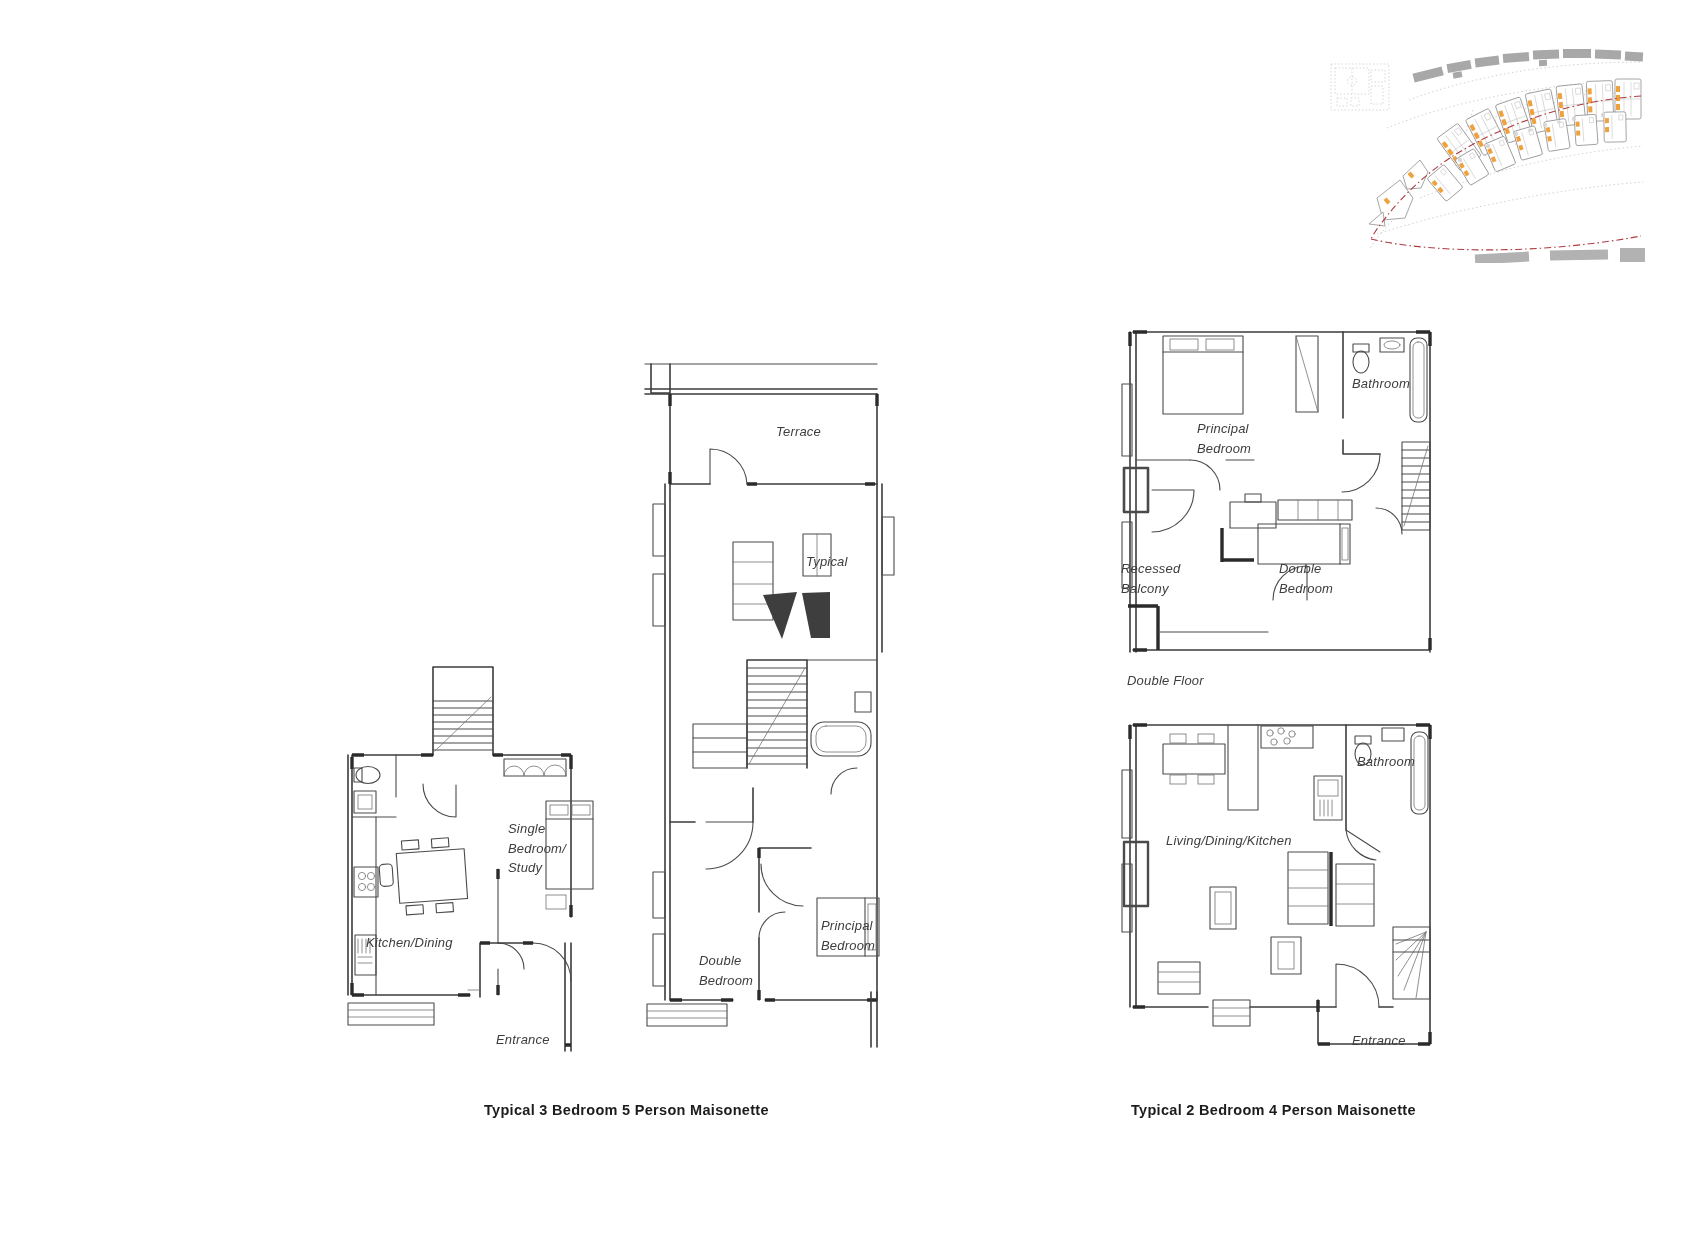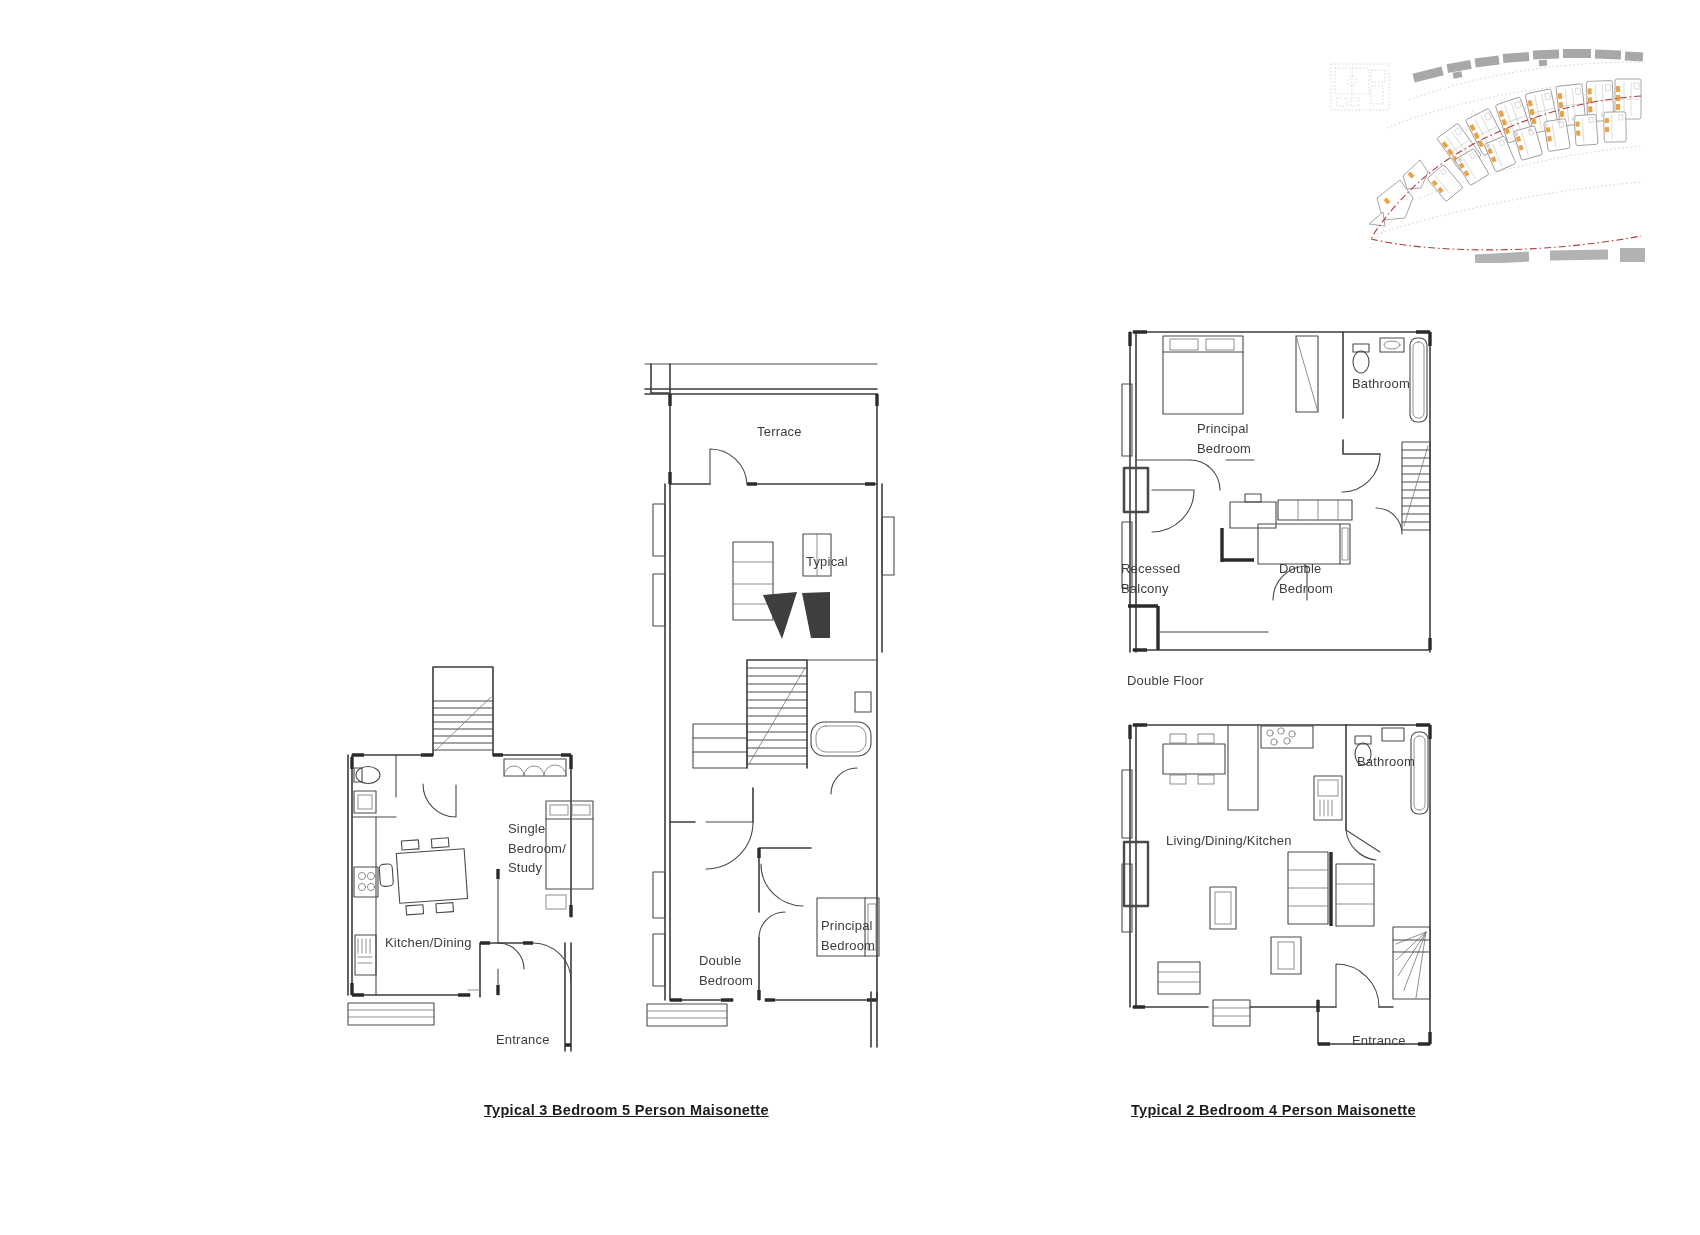--- a/index.html
+++ b/index.html
@@ -1,21 +1,21 @@
 <!DOCTYPE html>
 <html><head>
 <meta charset="utf-8">
 <style>
   html,body{margin:0;padding:0;background:#ffffff;}
   .sheet{position:relative;width:1700px;height:1235px;background:#ffffff;overflow:hidden;
          font-family:"Liberation Sans",sans-serif;}
   .plan{position:absolute;}
-  .lbl{position:absolute;font-size:13px;line-height:1.5;color:#3d3d3d;
+  .lbl{position:absolute;font-style:italic;font-size:13px;line-height:1.5;color:#3d3d3d;
        white-space:pre-line;letter-spacing:.2px;}
-  .caption{position:absolute;font-size:14.5px;font-weight:600;color:#1c1c1c;letter-spacing:.3px;text-decoration:underline;}
+  .caption{position:absolute;font-size:14.5px;font-weight:600;color:#1c1c1c;letter-spacing:.3px;}
   
   .sk{stroke:#4a4a4a;stroke-width:1.1;fill:none;stroke-linecap:round;stroke-linejoin:round;}
   .sk2{stroke:#3c3c3c;stroke-width:1.6;fill:none;stroke-linecap:round;stroke-linejoin:round;}
   .thin{stroke:#737373;stroke-width:.8;fill:none;stroke-linecap:round;}
   .bold{stroke:#2b2b2b;stroke-width:3.4;fill:none;stroke-linecap:butt;}
   .fillDark{fill:#3e3e3e;stroke:none;}
   
   .mapdot{stroke:#bdbdbd;stroke-width:.7;fill:none;stroke-dasharray:1.5 2.6;}
   .court{stroke:#c6c6c6;stroke-width:.7;fill:none;stroke-dasharray:1.5 2;}
   .blk{fill:#ffffff;stroke:#8f8f8f;stroke-width:.8;}
@@ -387,27 +387,27 @@
     <g>
       <path class="sk" d="M218,295 V252 M218,252 A43,43 0 0 1 261,295"></path>
     </g>
     <g>
       <rect class="sk" x="275" y="215" width="37" height="72"></rect>
       <path class="thin" d="M308,220 L278,232 M308,220 L278,248 M308,220 L280,264 M308,220 L286,278 M308,220 L298,286"></path>
       <path class="sk" d="M275,228 H312 M275,240 H312"></path>
     </g>
   </svg>
 
-  <div class="lbl" style="left:385px;top:933px">Kitchen/Dining</div>
+  <div class="lbl" style="left:366px;top:933px">Kitchen/Dining</div>
   <div class="lbl" style="left:508px;top:819px">Single
 Bedroom/
 Study</div>
   <div class="lbl" style="left:496px;top:1030px">Entrance</div>
 
-  <div class="lbl" style="left:757px;top:422px">Terrace</div>
+  <div class="lbl" style="left:776px;top:422px">Terrace</div>
   <div class="lbl" style="left:806px;top:552px">Typical</div>
   <div class="lbl" style="left:699px;top:951px">Double
 Bedroom</div>
   <div class="lbl" style="left:821px;top:916px">Principal
 Bedroom</div>
 
   <div class="lbl" style="left:1197px;top:419px">Principal
 Bedroom</div>
   <div class="lbl" style="left:1352px;top:374px">Bathroom</div>
   <div class="lbl" style="left:1121px;top:559px">Recessed

